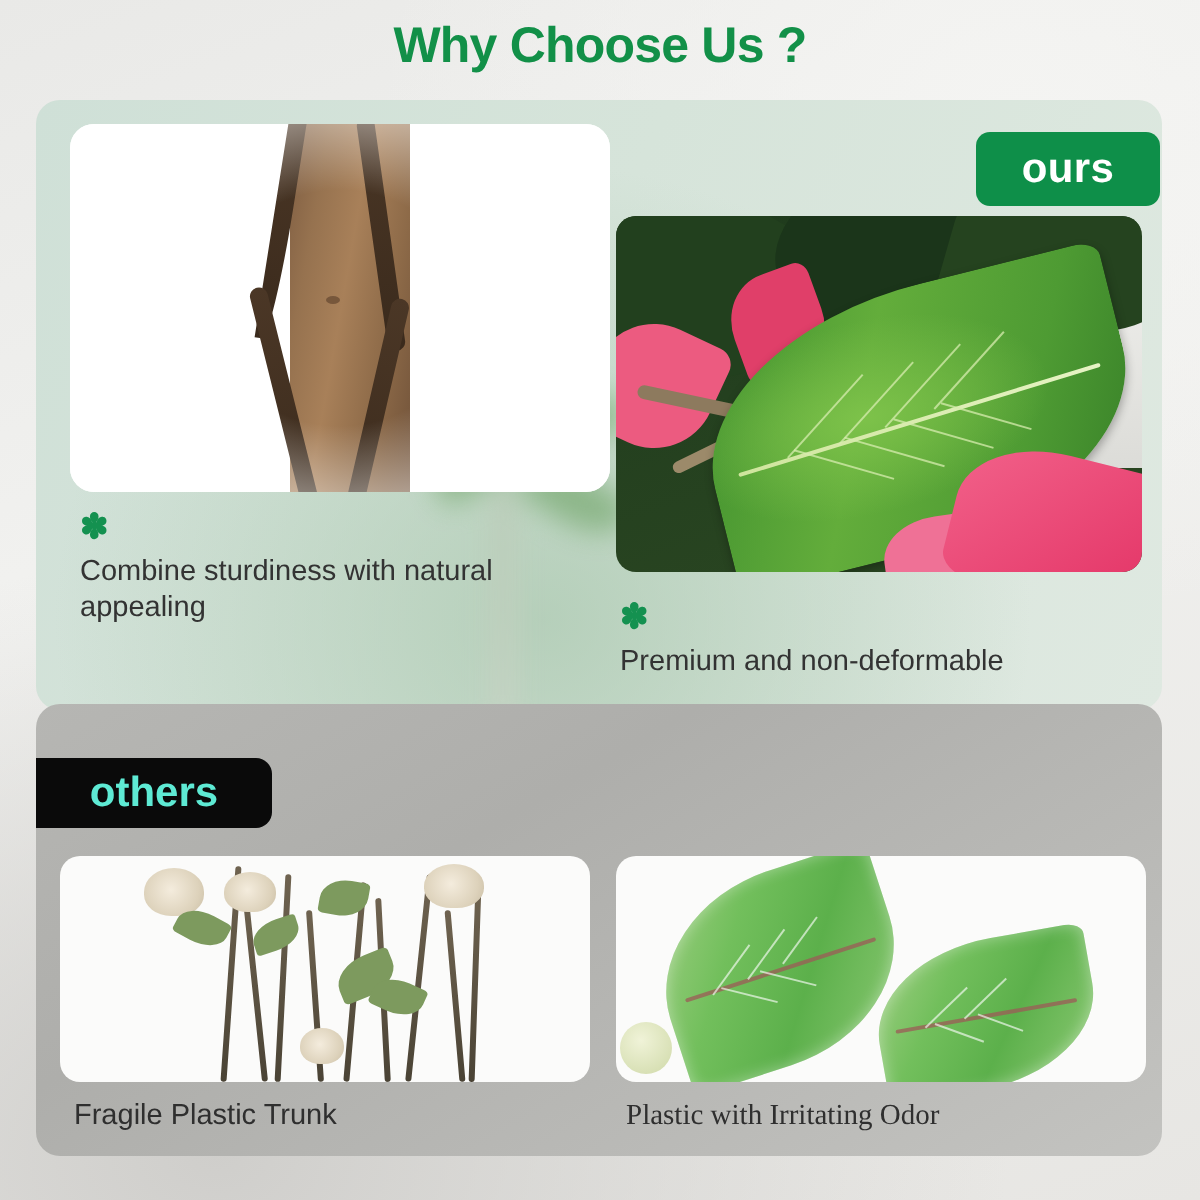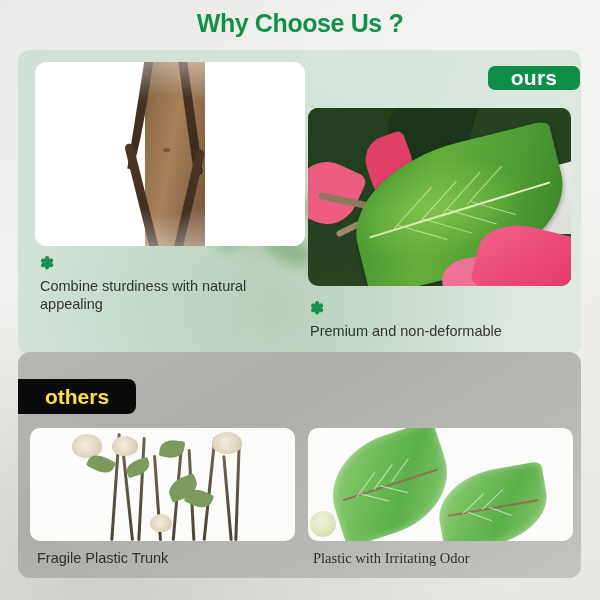--- a/index.html
+++ b/index.html
@@ -89,21 +89,21 @@
       linear-gradient(115deg,#3f8f2e 0%,#63ad3b 38%,#4e9b33 72%,#357d27 100%);
     border-radius:58% 6% 58% 6%;
     box-shadow:0 2px 5px rgba(0,0,0,.3);
   }
   .midrib{ position:absolute; left:6%; top:50%; width:88%; height:2px;
     background:linear-gradient(90deg,#cfe59d,#e6f3c4); border-radius:2px; transform:rotate(-3deg); }
   .vein{ position:absolute; height:1px; background:rgba(215,236,175,.75); transform-origin:left center; }
 
   
   .badge-ours{
-    position:absolute; left:488px; top:66px; width:92px; height:24px;
+    position:absolute; left:488px; top:66px; width:92px; height:37px;
     background:#0e8f49; border-radius:7px;
     color:#fff; font-size:21px; font-weight:bold;
     display:flex; align-items:center; justify-content:center; letter-spacing:.2px;
   }
 
   
   .feat{ position:absolute; }
   .feat-head{
     font-size:21px; font-weight:bold; color:#149150; letter-spacing:-.2px;
     display:flex; align-items:center; gap:7px; white-space:nowrap;
@@ -115,21 +115,21 @@
 
   
   .others-panel{
     position:absolute; left:18px; top:352px; width:563px; height:226px;
     border-radius:12px; overflow:hidden;
     background:linear-gradient(150deg,#b6b6b3 0%,#aeaeab 35%,#b9b9b6 70%,#c3c3c0 100%);
   }
   .badge-others{
     position:absolute; left:18px; top:379px; width:118px; height:35px;
     background:#0a0a0a; border-radius:0 8px 8px 0;
-    color:#fde047; font-size:21px; font-weight:bold;
+    color:#5eead4; font-size:21px; font-weight:bold;
     display:flex; align-items:center; justify-content:center;
   }
   .o-card{
     position:absolute; top:428px; width:265px; height:113px;
     background:#fbfbfa; border-radius:10px; overflow:hidden;
   }
   .o-left{ left:30px; }
   .o-right{ left:308px; }
 
   

